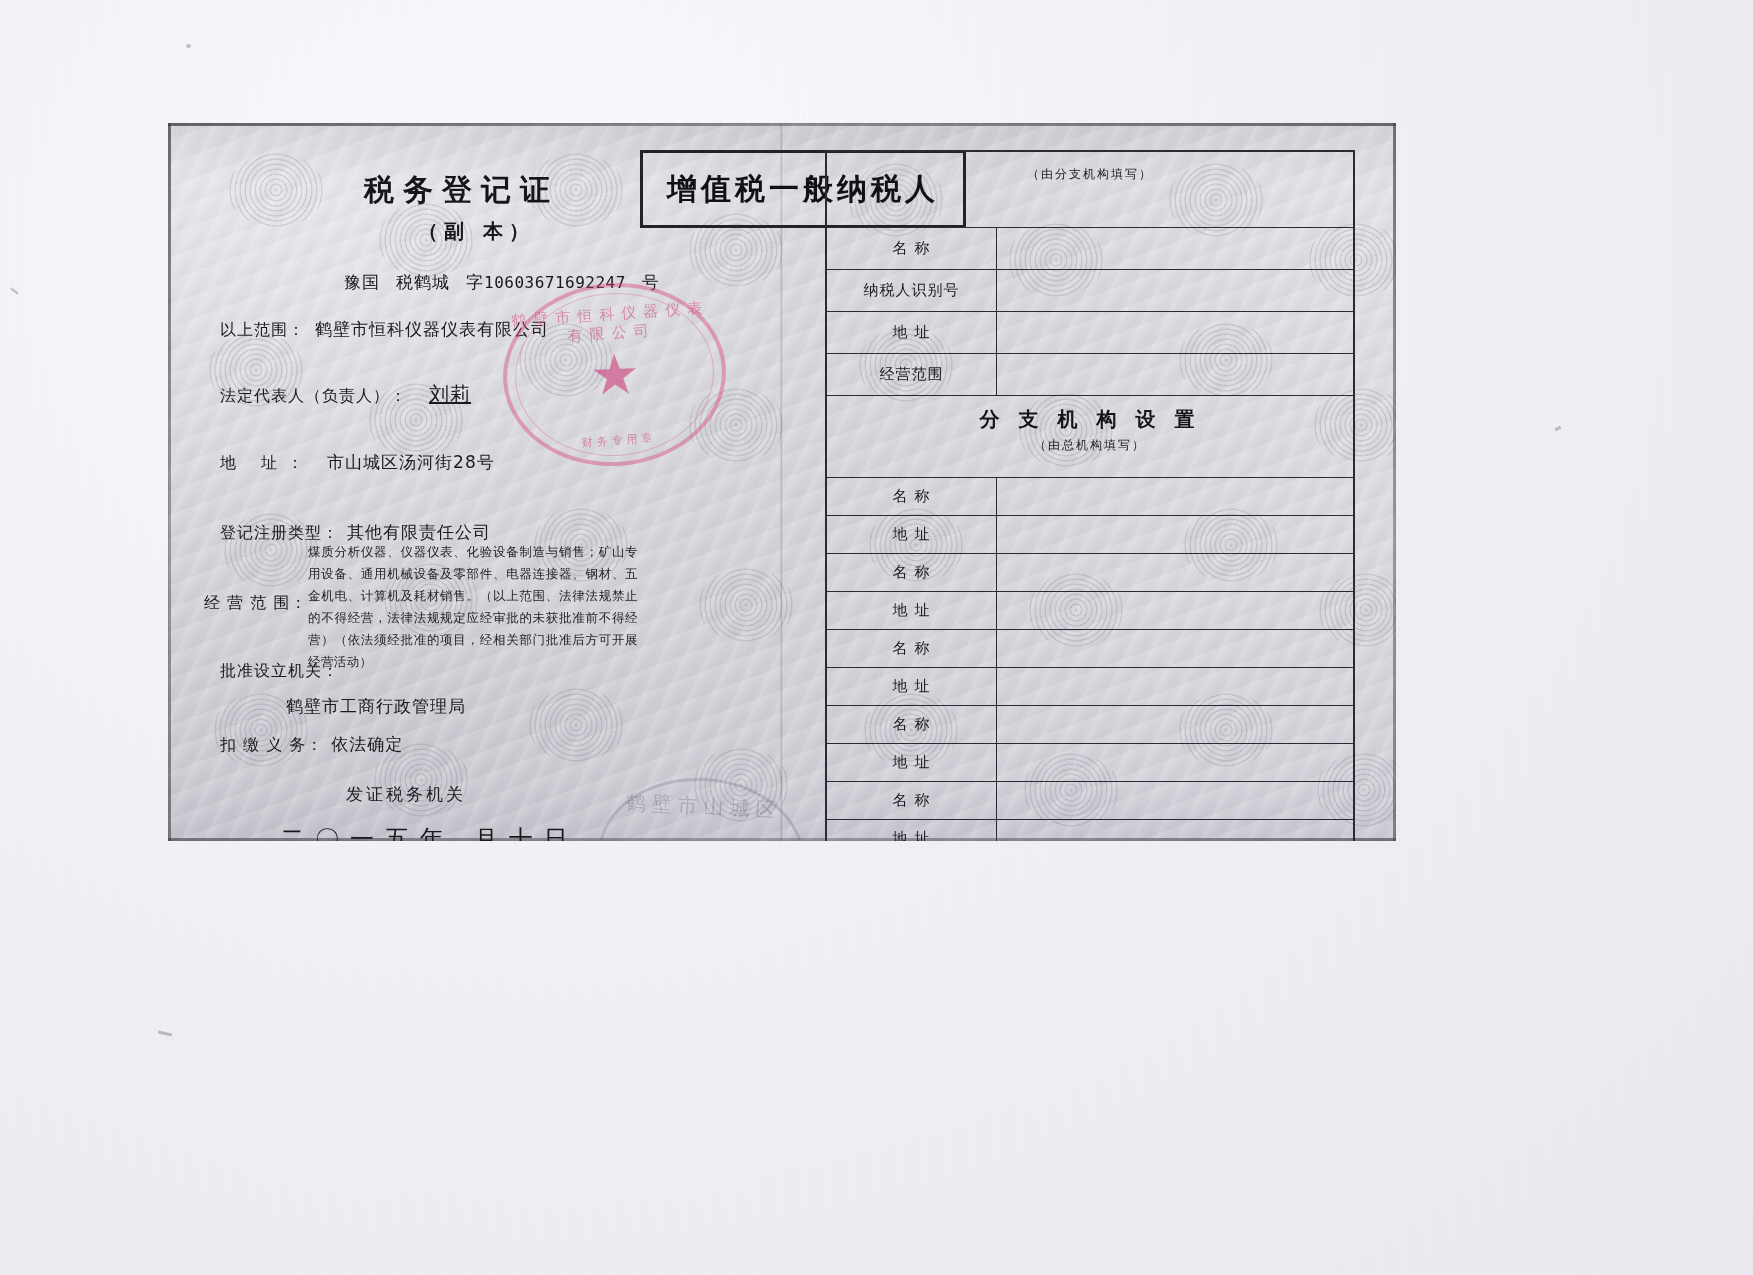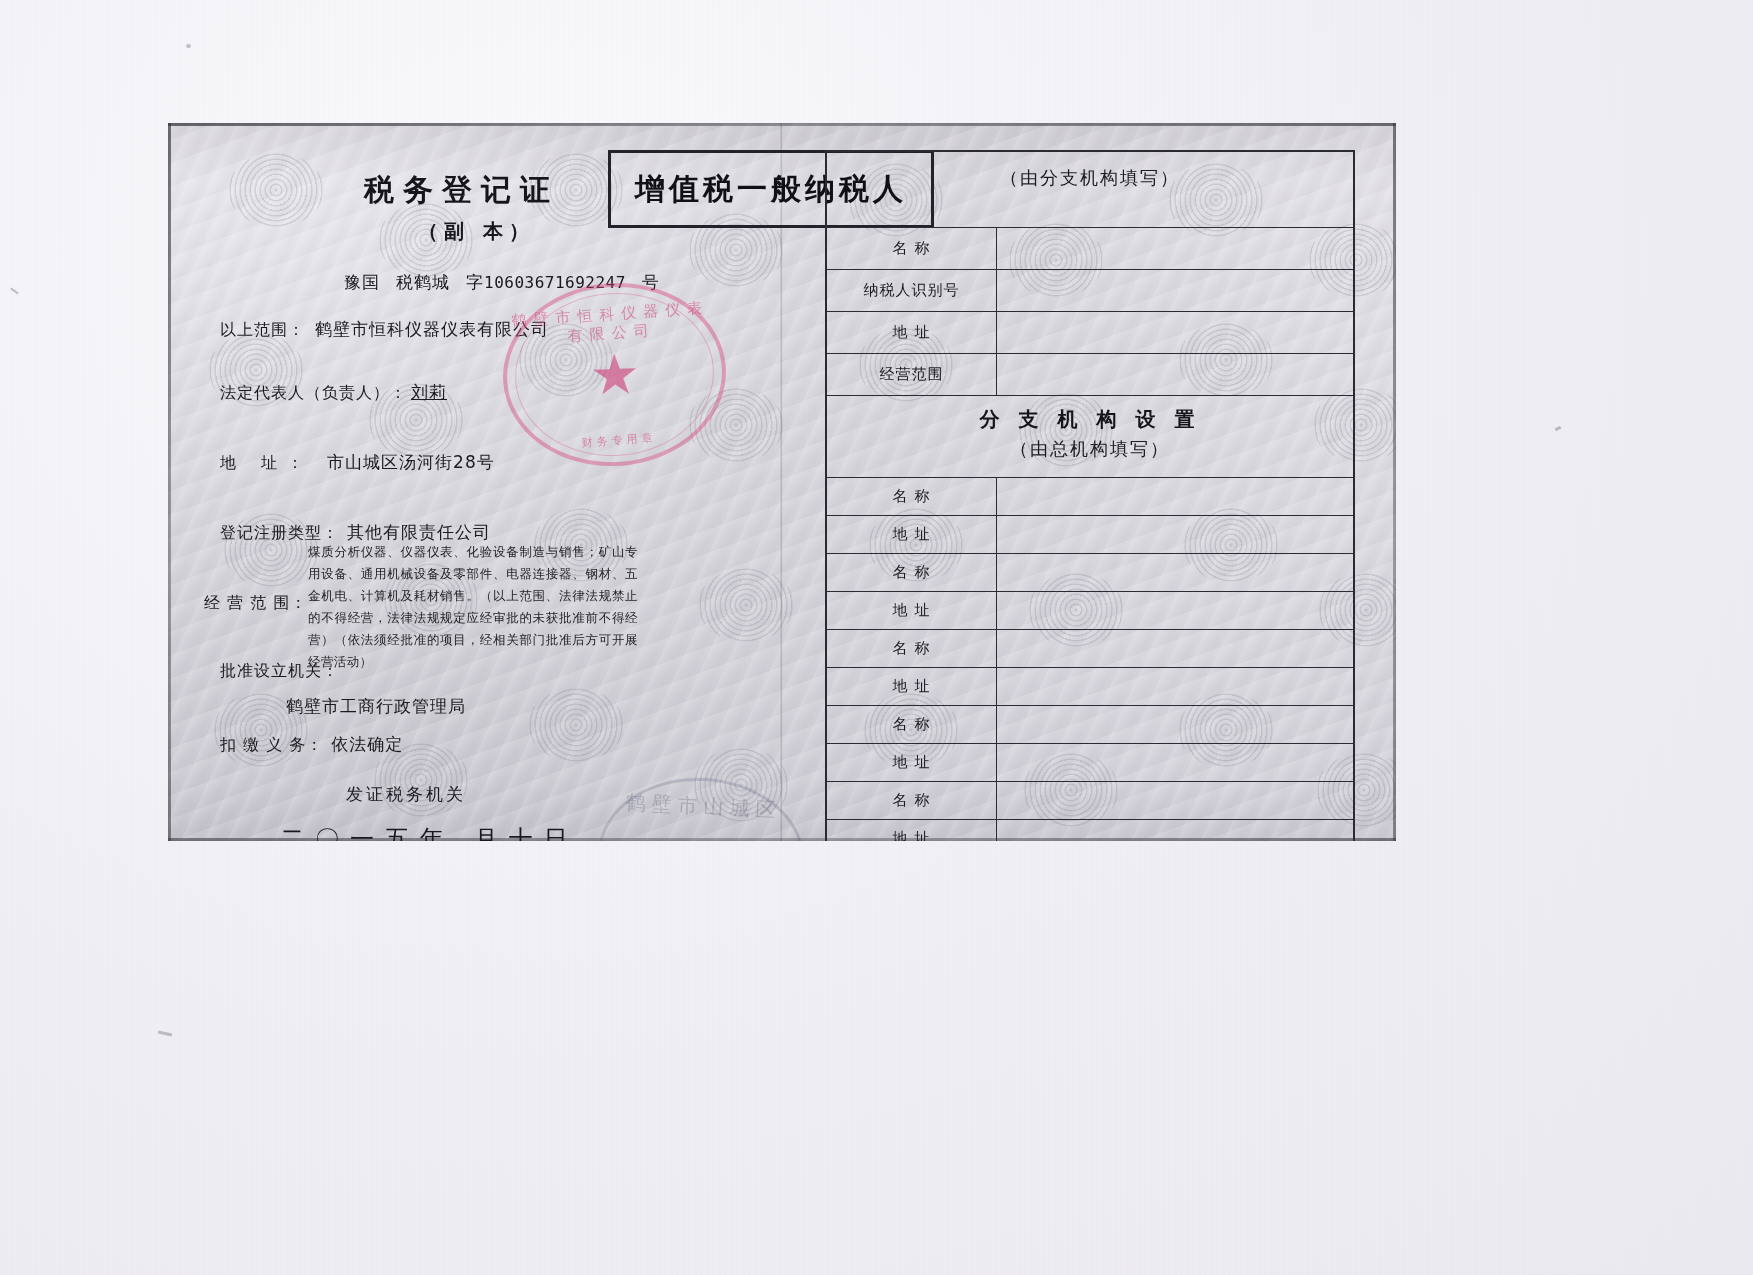--- a/index.html
+++ b/index.html
@@ -137,21 +137,21 @@
     color: #1a1a1f;
     white-space: nowrap;
     letter-spacing: 1px;
   }
   .field .label { display: inline-block; }
   .field .value { display: inline-block; }
 
   .f-name { left: 52px; top: 195px; }
   .f-name .value { margin-left: 10px; font-size: 17px; }
   .f-legal { left: 52px; top: 258px; }
-  .f-legal .value { margin-left: 4px; font-size: 17px; text-decoration: underline; }
+  .f-legal .value { margin-left: 22px; font-size: 20px; text-decoration: underline; }
   .f-addr { left: 52px; top: 328px; }
   .f-addr .label { letter-spacing: 10px; text-align: center; }
   .f-addr .value { margin-left: 14px; font-size: 17px; }
   .f-type { left: 52px; top: 398px; }
   .f-type .value { margin-left: 8px; font-size: 17px; }
   .f-scope-label { left: 36px; top: 470px; }
   .f-approve { left: 52px; top: 538px; }
   .f-approve-val { left: 118px; top: 572px; font-size: 17px; }
   .f-withhold { left: 52px; top: 610px; }
   .f-withhold .value { margin-left: 8px; font-size: 17px; }
@@ -242,21 +242,21 @@
     left: 0; top: 12px; width: 100%;
     text-align: center;
     font-size: 20px;
     letter-spacing: 6px;
     color: rgba(60,66,92,.35);
   }
 
   
   .vat-box {
     position: absolute;
-    left: 440px; top: 27px;
+    left: 472px; top: 27px;
     width: 320px; height: 72px;
     border: 3px solid #22222a;
     background: rgba(255,255,255,.06);
   }
   .vat-box span {
     position: absolute;
     left: 0; top: 50%;
     transform: translateY(-50%);
     width: 100%;
     text-align: center;
@@ -313,21 +313,21 @@
     padding: 10px 0 9px;
     border-bottom: 1.5px solid #2a2a32;
   }
   .thead .t1 {
     font-size: 20px;
     letter-spacing: 6px;
     font-weight: bold;
     color: #14141a;
   }
   .thead .t2 {
-    font-size: 18px;
+    font-size: 12px;
     letter-spacing: 2px;
     color: #1b1b21;
     margin-top: 4px;
   }
 
   
   .mark {
     position: absolute;
     background: rgba(90,88,100,.35);
     pointer-events: none;

